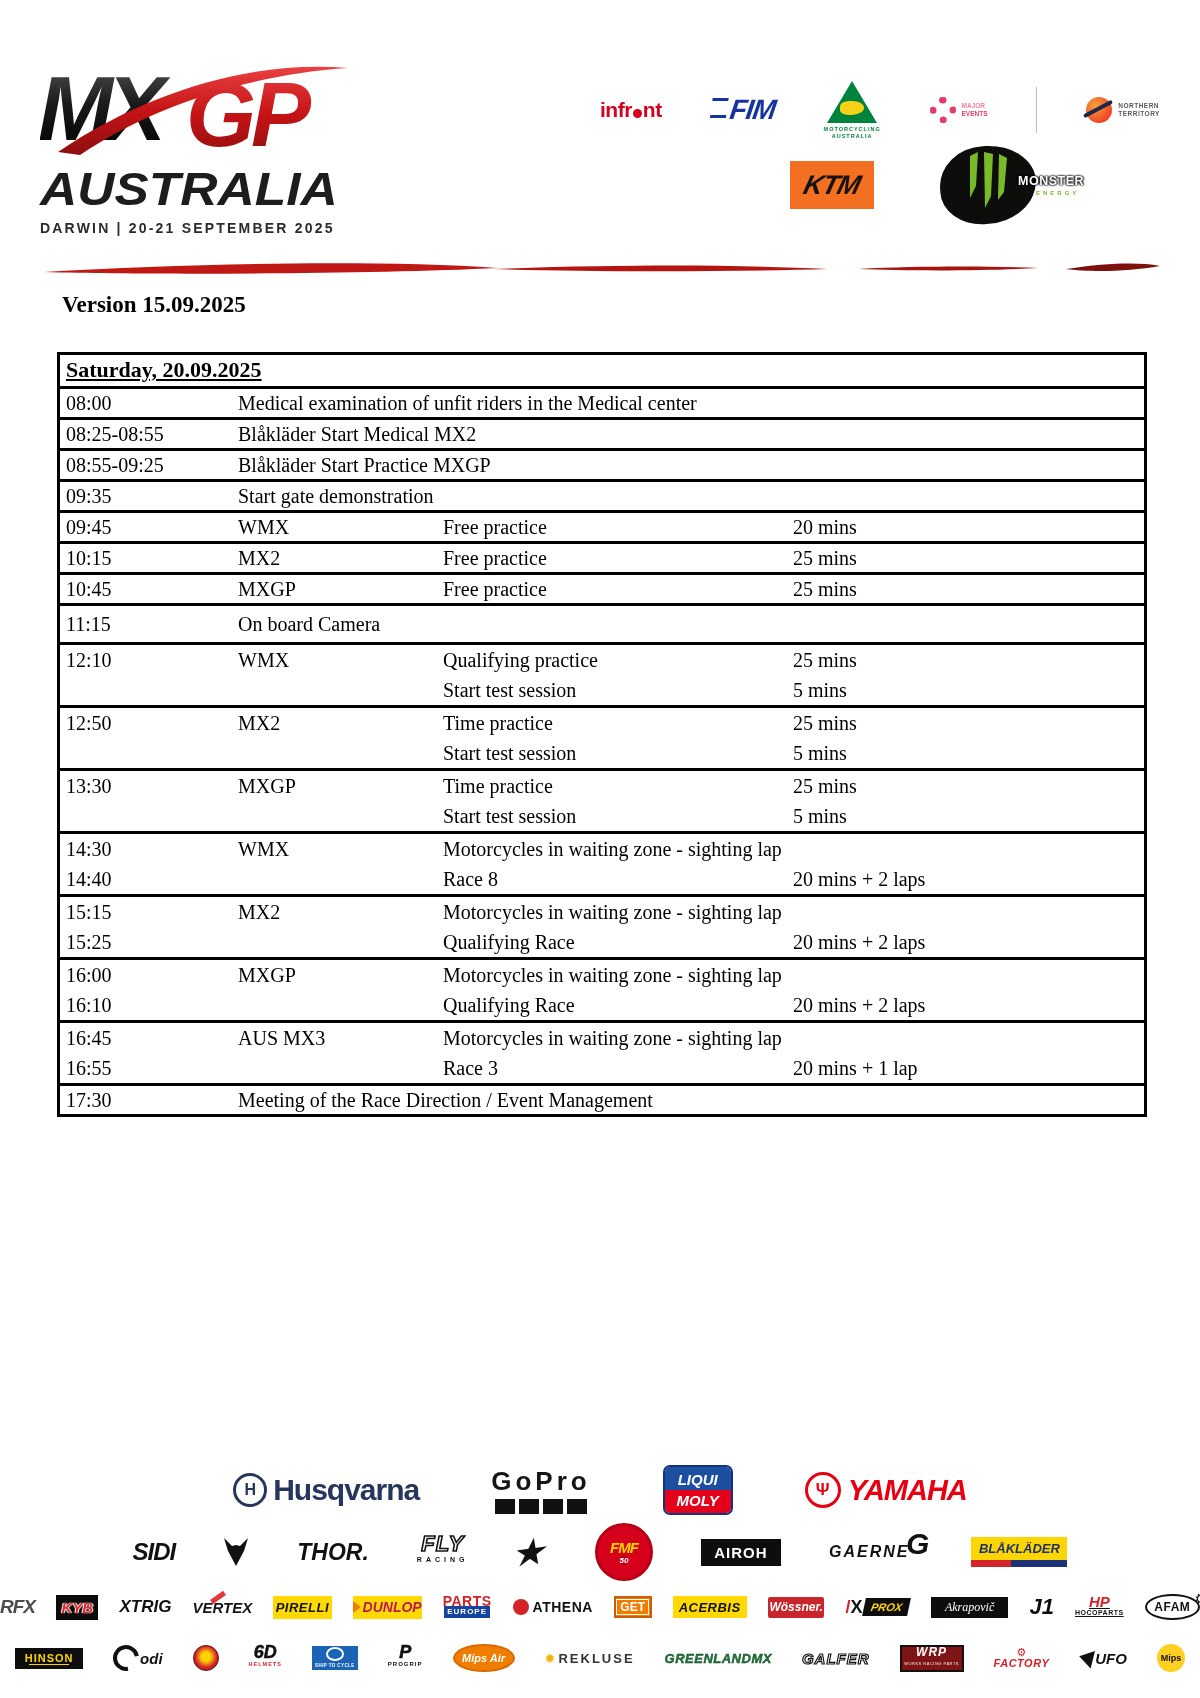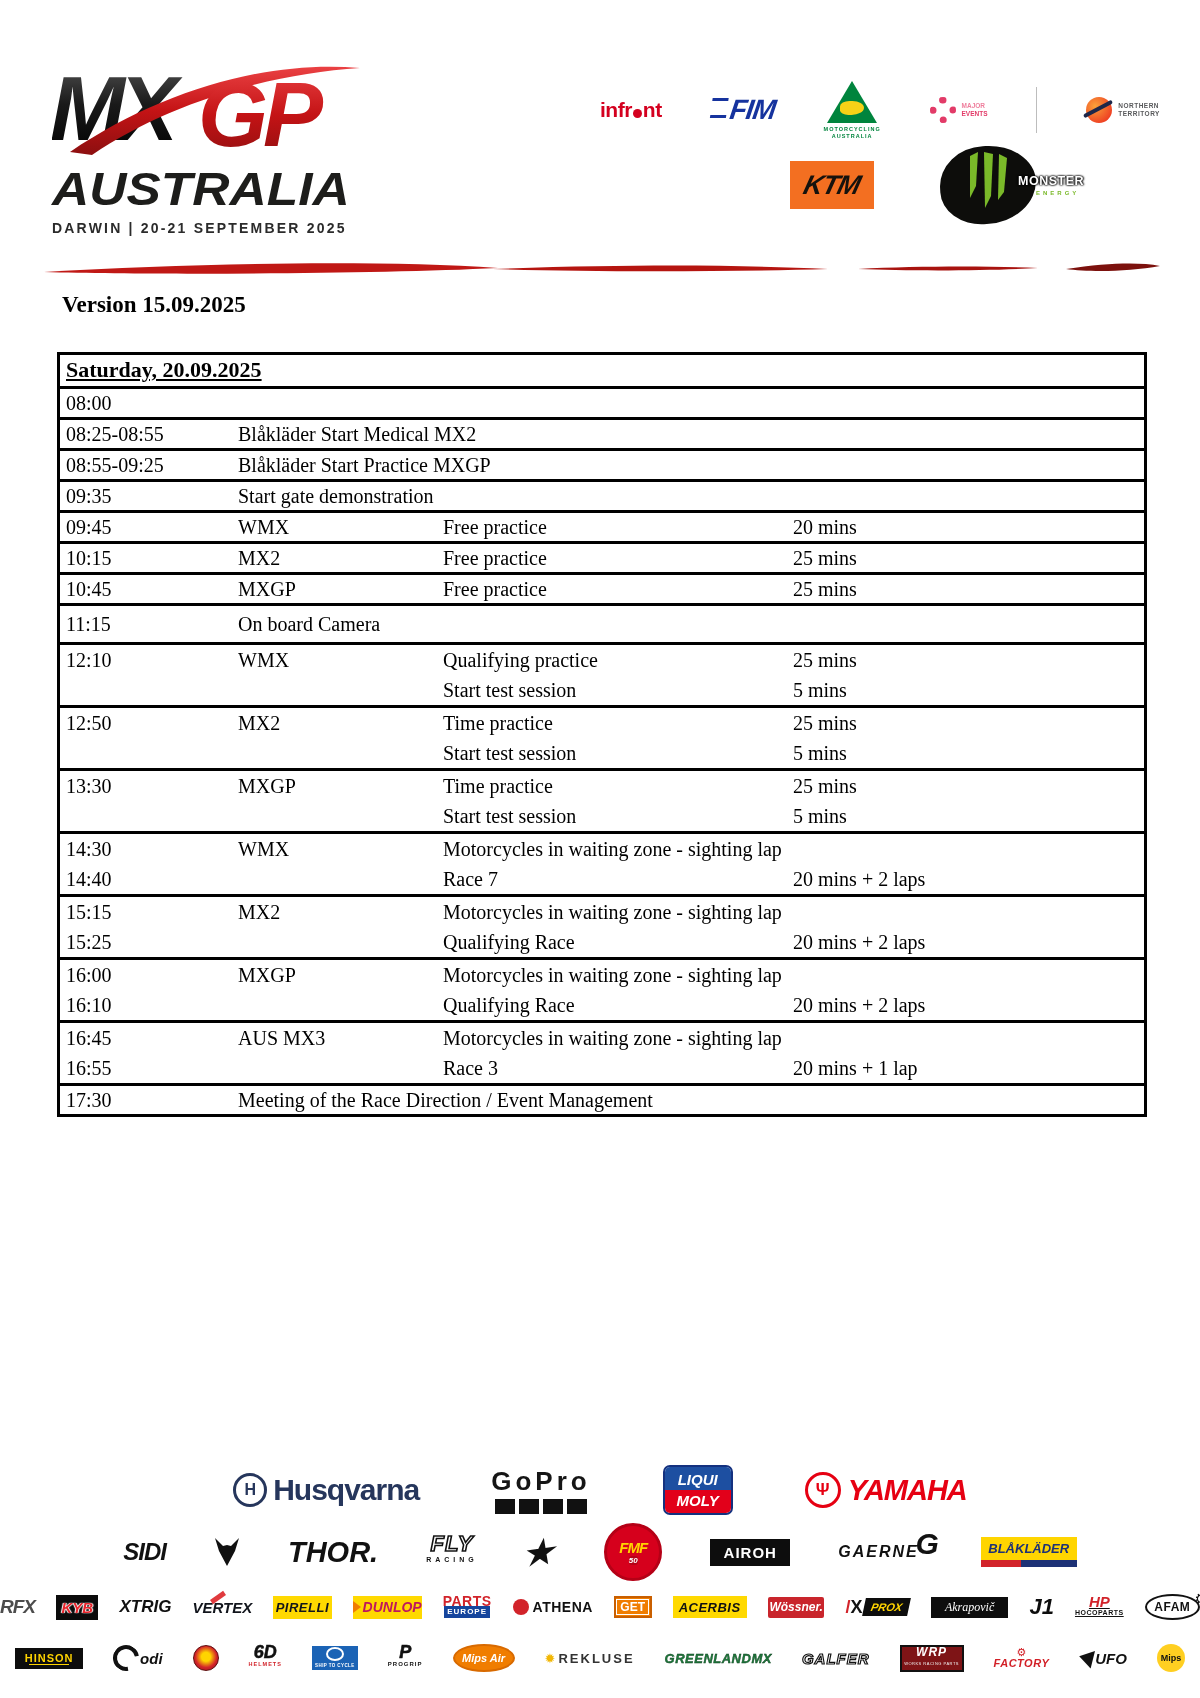--- a/index.html
+++ b/index.html
@@ -1,20 +1,20 @@
 <!DOCTYPE html>
 <html><head>
 <meta charset="utf-8">
 <style>
   html,body{margin:0;padding:0;background:#ffffff;}
   .page{position:relative;width:1200px;height:1698px;background:#fff;overflow:hidden;
         font-family:"Liberation Sans",sans-serif;color:#111;}
 
   
-  .brand{position:absolute;left:52px;top:56px;width:330px;}
+  .brand{position:absolute;left:40px;top:56px;width:330px;}
   .brand-word{margin-top:2px;font-style:italic;font-weight:bold;font-size:46px;
               letter-spacing:0px;color:#1d1d1b;transform:scaleX(1.12);transform-origin:left;}
   .brand-sub{margin-top:4px;font-weight:bold;font-size:14px;letter-spacing:2.2px;color:#2b2b2b;}
 
   .partners-row1{position:absolute;left:600px;top:70px;width:560px;height:80px;
                  display:flex;align-items:center;justify-content:space-between;}
   .p-infront{font-weight:bold;font-size:21px;color:#d4001f;letter-spacing:-0.5px;display:flex;align-items:center;}
   .p-infront .dot{width:9px;height:9px;border-radius:50%;background:#d4001f;margin:6px 1px 0 1px;}
   .p-fim{font-weight:bold;font-style:italic;font-size:28px;color:#16339e;transform:skewX(-8deg);letter-spacing:-1px;}
   .p-fim .fim-lines{display:inline-block;width:16px;height:14px;border-top:3px solid #16339e;border-bottom:3px solid #16339e;margin-right:3px;transform:translateY(-2px);}
@@ -82,21 +82,21 @@
   .liqui{flex-direction:column;width:66px;border-radius:7px;overflow:hidden;border:2px solid #14317f;}
   .liqui .top{width:100%;background:#1d4fa1;color:#fff;font-weight:bold;font-style:italic;font-size:15px;text-align:center;padding:4px 0 2px 0;}
   .liqui .bot{width:100%;background:#e2001a;color:#fff;font-weight:bold;font-style:italic;font-size:15px;text-align:center;padding:2px 0 4px 0;}
   .yamaha{gap:7px;color:#e60012;}
   .yam-ic{width:30px;height:30px;border:3px solid #e60012;border-radius:50%;display:flex;align-items:center;justify-content:center;font-size:17px;color:#e60012;font-weight:bold;}
   .yam-tx{font-size:29px;font-weight:bold;font-style:italic;letter-spacing:-1px;}
 
   
   .txt-black{color:#111;font-weight:bold;font-style:italic;}
   .sidi{font-size:24px;letter-spacing:-1px;}
-  .thor{font-size:29px;letter-spacing:0px;}
+  .thor{font-size:23px;letter-spacing:0px;}
   .fly{flex-direction:column;line-height:16px;}
   .fly .f1{font-size:22px;color:#fff;-webkit-text-stroke:1.6px #111;font-weight:bold;font-style:italic;letter-spacing:1px;}
   .fly .f2{font-size:7px;font-weight:bold;color:#111;letter-spacing:4px;}
   .astar{font-size:34px;color:#111;transform:skewX(-18deg) rotate(-8deg);font-weight:bold;}
   .fmf{width:52px;height:52px;border-radius:50%;background:#d6001c;border:3px solid #b50016;flex-direction:column;color:#ffd400;font-weight:bold;font-style:italic;}
   .fmf .m1{font-size:15px;letter-spacing:-1px;}
   .fmf .m2{font-size:8px;color:#fff;background:#b50016;padding:0 0;border-radius:3px;}
   .airoh{width:80px;height:27px;background:#0d0d0d;color:#fff;font-weight:bold;font-size:15px;letter-spacing:1px;}
   .gaerne{position:relative;padding-right:14px;}
   .gaerne .g-big{font-size:30px;font-weight:bold;font-style:italic;color:#111;position:absolute;right:-6px;top:-16px;}
@@ -262,20 +262,21 @@
     <path d="M1028 13 C 1070 7, 1100 6, 1122 10 C 1090 16, 1050 16, 1028 13 Z" fill="#7c110d"></path>
   </svg>
 
   <div class="version">Version 15.09.2025</div>
 
   <div class="sched">
     <div class="day-head"><span>Saturday, 20.09.2025</span></div>
 
     <div class="trow single a">
       <div class="cell">08:00</div>
+      <div class="cell">Medical examination of unfit riders in the Medical center</div>
     </div>
     <div class="trow single a">
       <div class="cell">08:25-08:55</div>
       <div class="cell">Blåkläder Start Medical MX2</div>
     </div>
     <div class="trow single a">
       <div class="cell">08:55-09:25</div>
       <div class="cell">Blåkläder Start Practice MXGP</div>
     </div>
     <div class="trow single a">
@@ -361,21 +362,21 @@
     <div class="trow dbl">
       <div class="cell">
           <div class="l1">14:30</div>
           <div class="l2">14:40</div>
         </div>
       <div class="cell">
           <div class="l1">WMX</div>
         </div>
       <div class="cell">
           <div class="l1">Motorcycles in waiting zone - sighting lap</div>
-          <div class="l2">Race 7</div>
+          <div class="l2">Race 8</div>
         </div>
       <div class="cell dur">
           <div class="l1"></div>
           <div class="l2">20 mins + 2 laps</div>
         </div>
     </div>
     <div class="trow dbl">
       <div class="cell">
           <div class="l1">15:15</div>
           <div class="l2">15:25</div>

